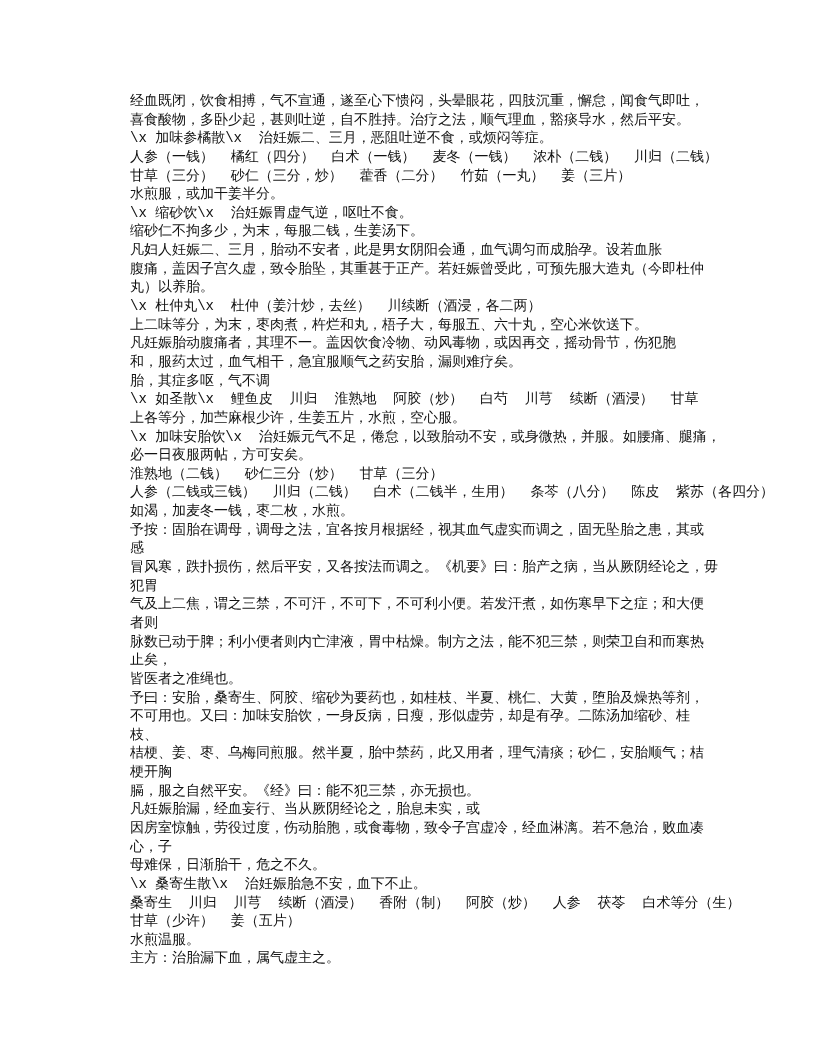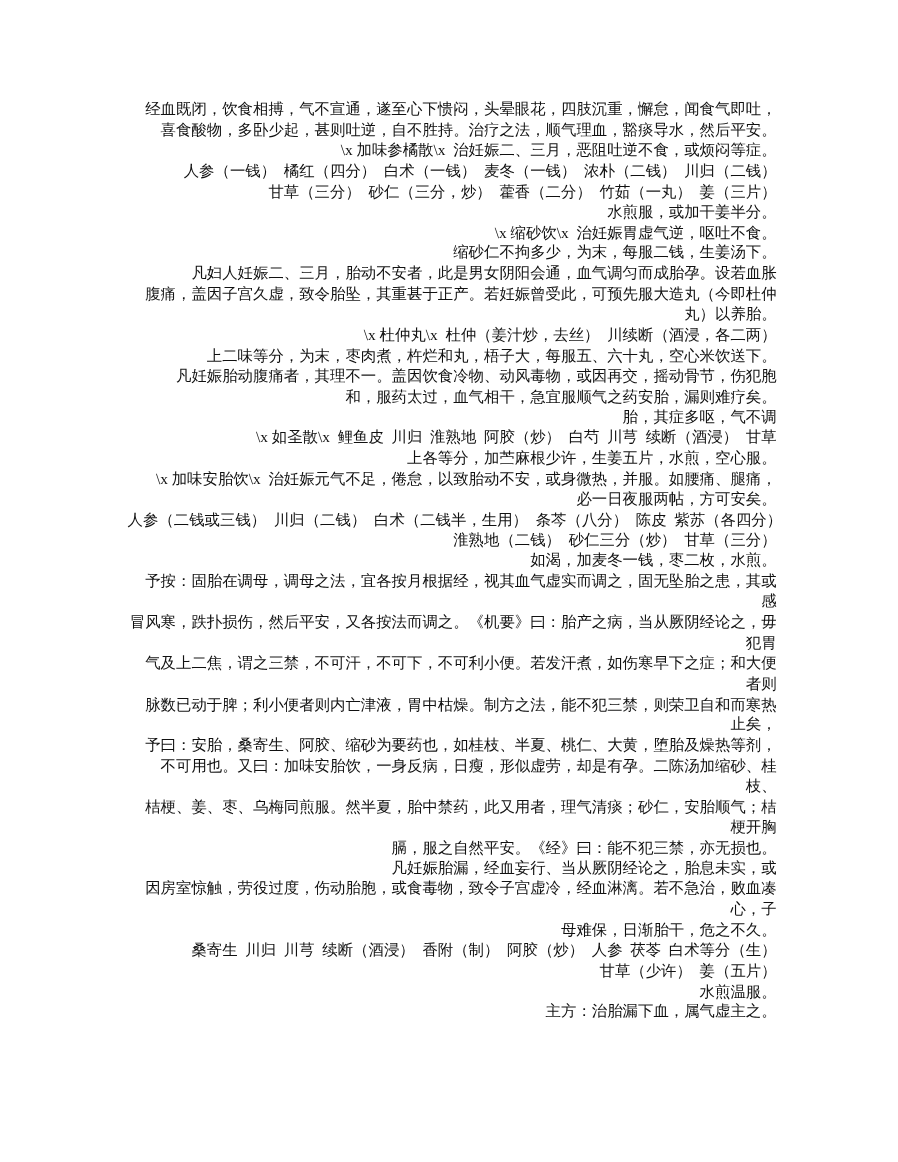--- a/index.html
+++ b/index.html
@@ -8,28 +8,27 @@
       background: #ffffff;
     }
     body {
       width: 816px;
       height: 1056px;
       position: relative;
       overflow: hidden;
     }
     .page {
       position: absolute;
-      left: 116px;
+      left: 130px;
       top: 92px;
       width: 590px;
       color: #111111;
-      font-family: Liberation Serif, serif;
+      font-family: Liberation Mono, monospace;
       font-size: 14px;
       line-height: 18.65px;
-      text-align: right;
     }
     .line {
       white-space: pre;
       height: 18.65px;
       overflow: visible;
     }
   </style>
 </head>
 <body>
 
@@ -47,38 +46,40 @@
   <div class="line">丸）以养胎。</div>
   <div class="line">\x 杜仲丸\x  杜仲（姜汁炒，去丝）  川续断（酒浸，各二两）</div>
   <div class="line">上二味等分，为末，枣肉煮，杵烂和丸，梧子大，每服五、六十丸，空心米饮送下。</div>
   <div class="line">凡妊娠胎动腹痛者，其理不一。盖因饮食冷物、动风毒物，或因再交，摇动骨节，伤犯胞</div>
   <div class="line">和，服药太过，血气相干，急宜服顺气之药安胎，漏则难疗矣。</div>
   <div class="line">胎，其症多呕，气不调</div>
   <div class="line">\x 如圣散\x  鲤鱼皮  川归  淮熟地  阿胶（炒）  白芍  川芎  续断（酒浸）  甘草</div>
   <div class="line">上各等分，加苎麻根少许，生姜五片，水煎，空心服。</div>
   <div class="line">\x 加味安胎饮\x  治妊娠元气不足，倦怠，以致胎动不安，或身微热，并服。如腰痛、腿痛，</div>
   <div class="line">必一日夜服两帖，方可安矣。</div>
+  <div class="line">淮熟地（二钱）  砂仁三分（炒）  甘草（三分）</div>
   <div class="line">人参（二钱或三钱）  川归（二钱）  白术（二钱半，生用）  条芩（八分）  陈皮  紫苏（各四分）</div>
-  <div class="line">淮熟地（二钱）  砂仁三分（炒）  甘草（三分）</div>
   <div class="line">如渴，加麦冬一钱，枣二枚，水煎。</div>
   <div class="line">予按：固胎在调母，调母之法，宜各按月根据经，视其血气虚实而调之，固无坠胎之患，其或</div>
   <div class="line">感</div>
   <div class="line">冒风寒，跌扑损伤，然后平安，又各按法而调之。《机要》曰：胎产之病，当从厥阴经论之，毋</div>
   <div class="line">犯胃</div>
   <div class="line">气及上二焦，谓之三禁，不可汗，不可下，不可利小便。若发汗煮，如伤寒早下之症；和大便</div>
   <div class="line">者则</div>
   <div class="line">脉数已动于脾；利小便者则内亡津液，胃中枯燥。制方之法，能不犯三禁，则荣卫自和而寒热</div>
   <div class="line">止矣，</div>
+  <div class="line">皆医者之准绳也。</div>
   <div class="line">予曰：安胎，桑寄生、阿胶、缩砂为要药也，如桂枝、半夏、桃仁、大黄，堕胎及燥热等剂，</div>
   <div class="line">不可用也。又曰：加味安胎饮，一身反病，日瘦，形似虚劳，却是有孕。二陈汤加缩砂、桂</div>
   <div class="line">枝、</div>
   <div class="line">桔梗、姜、枣、乌梅同煎服。然半夏，胎中禁药，此又用者，理气清痰；砂仁，安胎顺气；桔</div>
   <div class="line">梗开胸</div>
   <div class="line">膈，服之自然平安。《经》曰：能不犯三禁，亦无损也。</div>
   <div class="line">凡妊娠胎漏，经血妄行、当从厥阴经论之，胎息未实，或</div>
   <div class="line">因房室惊触，劳役过度，伤动胎胞，或食毒物，致令子宫虚冷，经血淋漓。若不急治，败血凑</div>
   <div class="line">心，子</div>
   <div class="line">母难保，日渐胎干，危之不久。</div>
+  <div class="line">\x 桑寄生散\x  治妊娠胎急不安，血下不止。</div>
   <div class="line">桑寄生  川归  川芎  续断（酒浸）  香附（制）  阿胶（炒）  人参  茯苓  白术等分（生）</div>
   <div class="line">甘草（少许）  姜（五片）</div>
   <div class="line">水煎温服。</div>
   <div class="line">主方：治胎漏下血，属气虚主之。</div>
 </div>
 
 </body></html>

